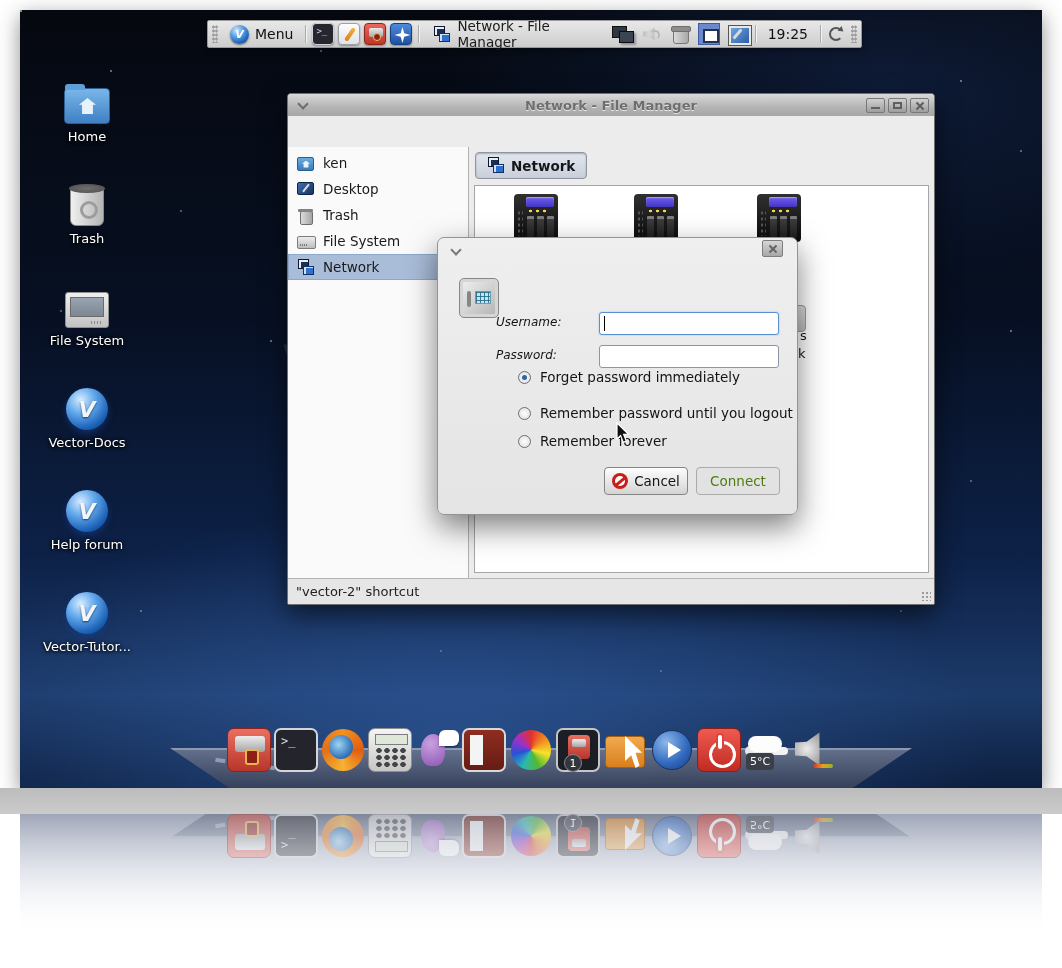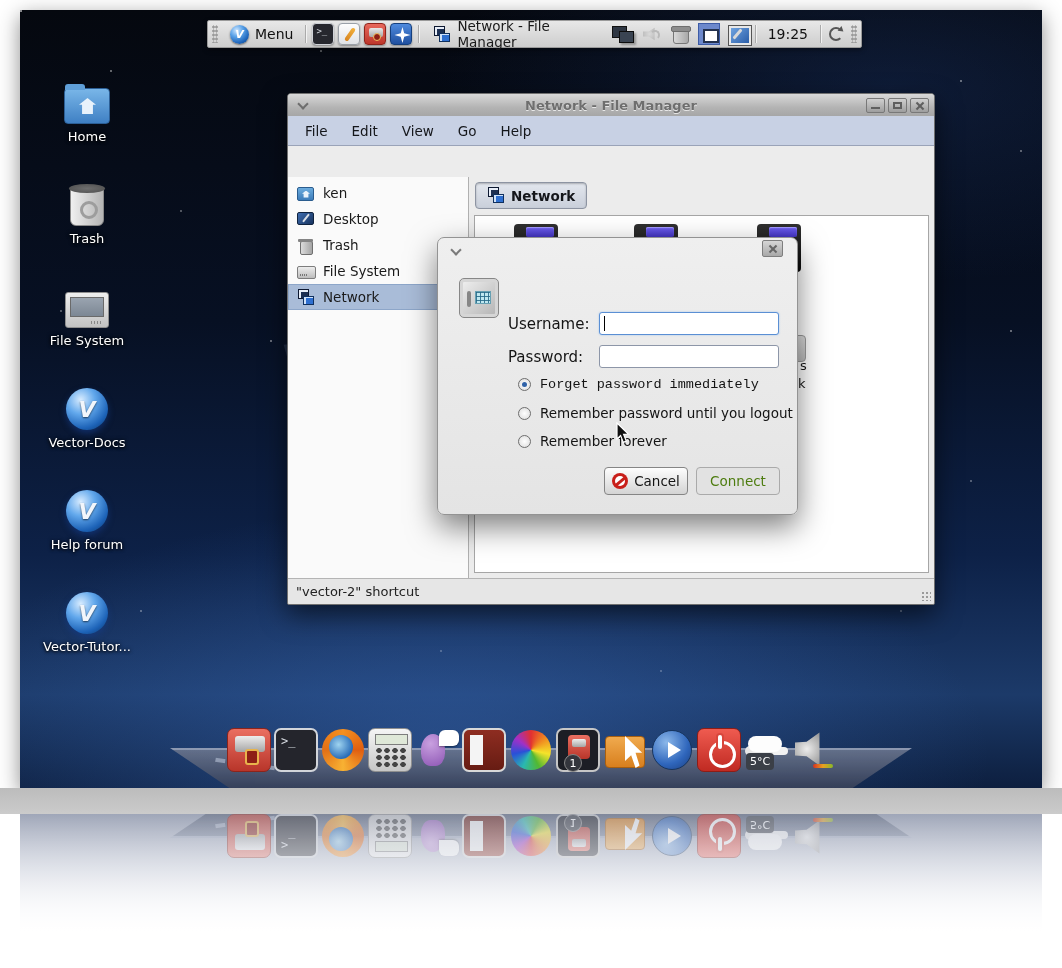--- a/index.html
+++ b/index.html
@@ -197,21 +197,21 @@
   .dlg-close::before { transform:rotate(45deg); } .dlg-close::after { transform:rotate(-45deg); }
   .safe { position:absolute; left:21px; top:40px; width:40px; height:40px;
     background:linear-gradient(135deg,#f2f2f2,#b2b2b2); border:1px solid #878787; border-radius:5px;
     box-shadow:inset 0 0 0 3px #d6d6d6; }
   .safe i { position:absolute; }
   .safe-handle { left:7px; top:12px; width:4px; height:16px; background:#868686; border-radius:2px; }
   .safe-pad { right:7px; top:12px; width:16px; height:13px; background:#bfe7f0; border:1px solid #67a0b2;
     background-image:linear-gradient(90deg, rgba(36,104,134,.85) 1px, transparent 1px),
       linear-gradient(rgba(36,104,134,.85) 1px, transparent 1px); background-size:4px 4px; }
   .dlg-msg { position:absolute; left:75px; top:37px; font-size:13.5px; color:#141414; }
-  .dlg-label { position:absolute; left:70px; font-size:15px; color:#141414; }
+  .dlg-label { position:absolute; left:58px; font-size:12px; color:#141414;font-style:italic; }
   .dlg-input { position:absolute; left:161px; width:180px; height:23px; background:#fff;
     border:1px solid #8d96a8; border-radius:3px; font-size:13px; padding:0 4px; font-family:inherit; }
   .dlg-input.focused { border:1px solid #5a8fd4; box-shadow:0 0 2px #9cc0ec; }
   .caret { position:absolute; left:166px; width:1px; height:15px; background:#000; z-index:21; }
   .radio-row { position:absolute; left:80px; display:flex; align-items:center; gap:9px; }
   .radio { width:13px; height:13px; border-radius:50%; border:1px solid #6e6e6e;
     background:radial-gradient(#fff,#dadada); position:relative; flex:none; }
   .radio.checked::after { content:""; position:absolute; left:3px; top:3px; width:5px; height:5px;
     border-radius:50%; background:#2f62a8; }
   .radio-row .rlbl { font-size:13.5px; color:#141414; }
@@ -398,27 +398,20 @@
               <i class="glyph-min"></i>
             </span>
           <span class="wbtn">
               <i class="glyph-max"></i>
             </span>
           <span class="wbtn">
               <i class="glyph-x"></i>
             </span>
         </span>
       </div>
-      <div class="menubar">
-          <span>File</span>
-          <span>Edit</span>
-          <span>View</span>
-          <span>Go</span>
-          <span>Help</span>
-        </div>
       <div class="win-main">
         <div class="sidebar">
             <div class="srow">
               <span class="si si-home-folder"></span>
               <span>ken</span>
             </div>
             <div class="srow">
               <span class="si si-desktop"></span>
               <span>Desktop</span>
             </div>
@@ -488,21 +481,21 @@
       <div class="safe">
         <i class="safe-handle"></i>
         <i class="safe-pad"></i>
       </div>
       <label class="dlg-label" style="top:77px;">Username:</label>
       <input class="dlg-input focused" style="top: 74px;" value="">
       <span class="caret" style="top:78px;"></span>
       <label class="dlg-label" style="top:110px;">Password:</label>
       <input class="dlg-input" style="top: 107px;" type="password" value="">
       <div id="radio-group">
-          <label class="radio-row" style="top: 139px; font-family: Liberation Mono, monospace;">
+          <label class="radio-row" style="top: 131px;">
             <span class="radio checked"></span>
             <span class="rlbl">Forget password immediately</span>
           </label>
           <label class="radio-row" style="top: 167px;">
             <span class="radio"></span>
             <span class="rlbl">Remember password until you logout</span>
           </label>
           <label class="radio-row" style="top: 195px;">
             <span class="radio"></span>
             <span class="rlbl">Remember forever</span>

